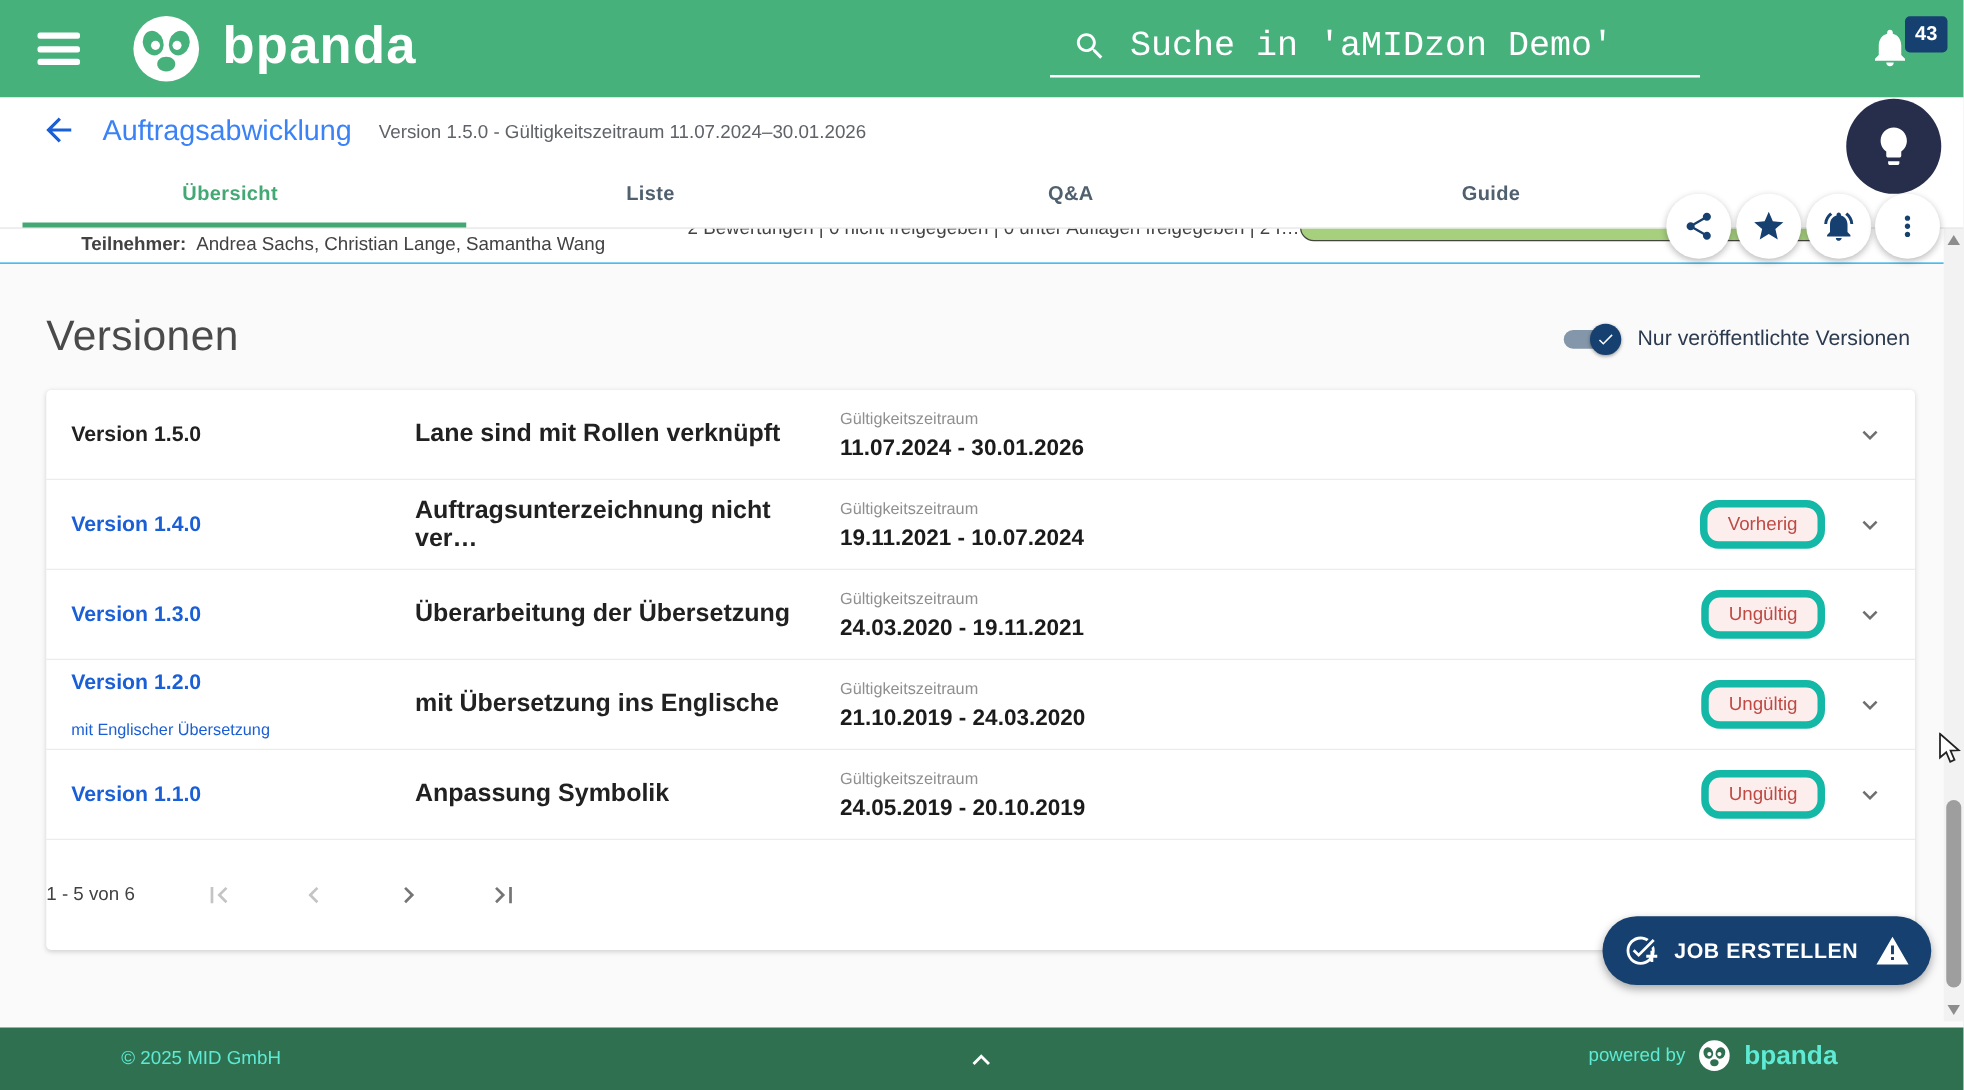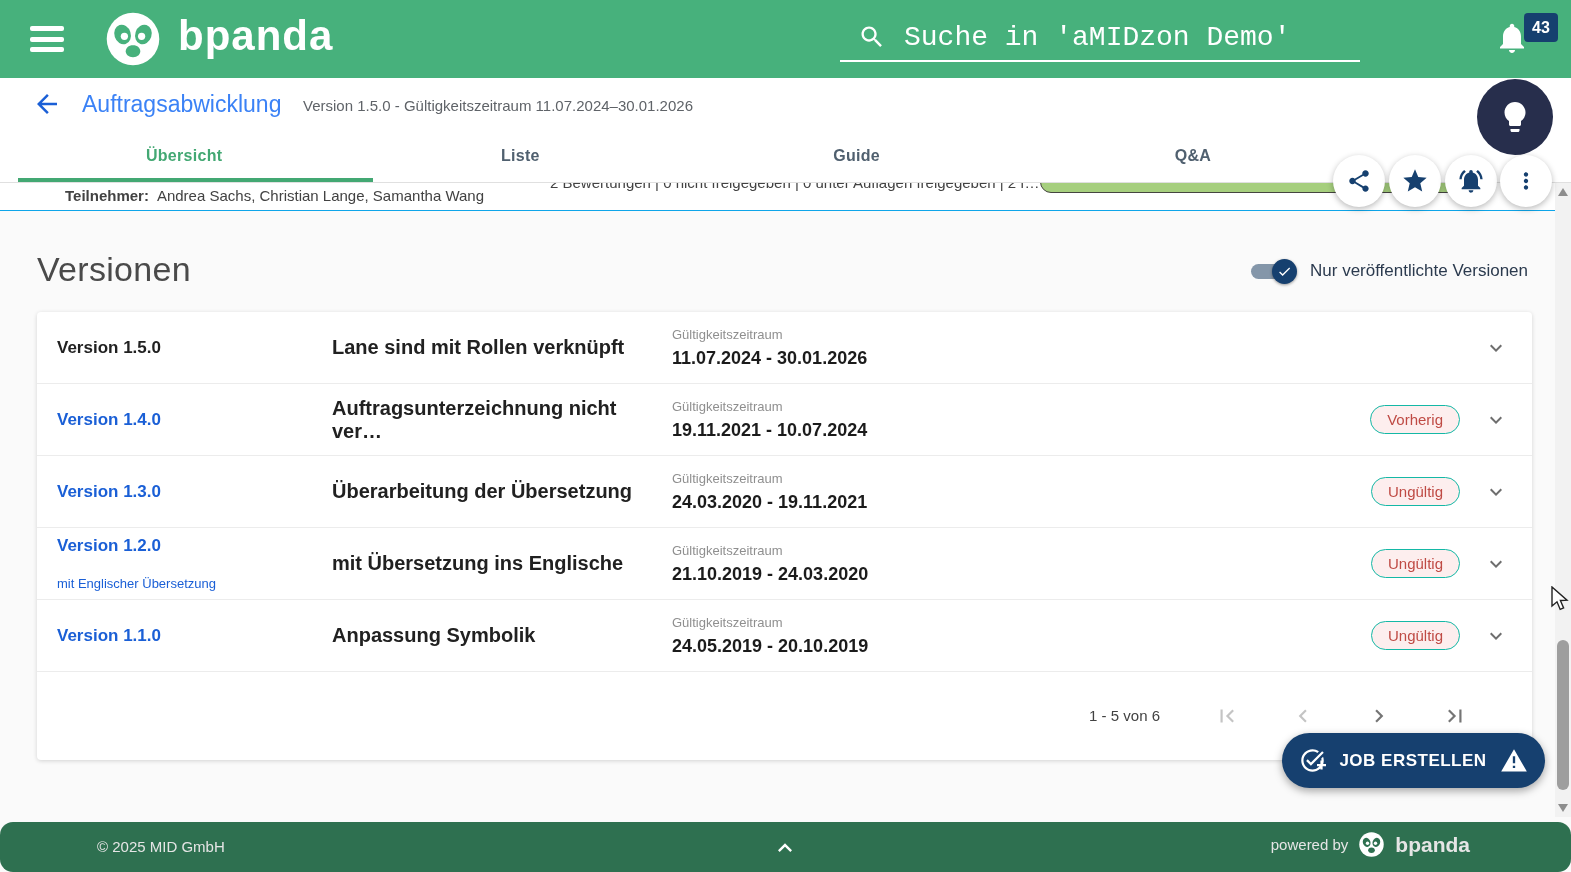--- a/index.html
+++ b/index.html
@@ -54,37 +54,37 @@
   .vrow{display:flex;align-items:center;height:72px;border-bottom:1px solid #ececec;padding-left:20px;box-sizing:border-box;}
   .c-name{width:275px;}
   .vname{font-size:17px;font-weight:bold;color:#212121;}
   .vname.link{color:var(--link-blue,#1a5fd6);cursor:pointer;}
   .vsub{font-size:13px;color:var(--link-blue,#1a5fd6);margin-top:20px;cursor:pointer;}
   .c-desc{width:340px;font-size:20px;font-weight:bold;color:#212121;padding-right:10px;box-sizing:border-box;}
   .c-period{flex:1;}
   .plabel{font-size:13px;color:#8f8f8f;margin-bottom:6px;}
   .pvalue{font-size:18px;font-weight:bold;color:#1b1b1b;}
   .c-badge{width:130px;display:flex;justify-content:flex-end;}
-  .badge{font-size:15px;color:var(--badge-red,#bf4a44);background:var(--badge-bg,#fdeeee);border:1px solid #14b8a6;border-radius:15px;padding:5px 16px;white-space:nowrap;}
+  .badge{font-size:15px;color:var(--badge-red,#bf4a44);background:var(--badge-bg,#fdeeee);border:6px solid #14b8a6;border-radius:15px;padding:5px 16px;white-space:nowrap;}
   .c-chev{width:72px;display:flex;justify-content:center;cursor:pointer;}
 
   
-  .pagination{height:87px;display:flex;align-items:center;justify-content:flex-end;padding-right:64px;gap:50px;}
+  .pagination{height:87px;display:flex;align-items:center;justify-content:flex-start;padding-right:64px;gap:50px;}
   .pag-text{font-size:15px;color:#424242;margin-right:4px;}
   .pag-btn{width:26px;height:26px;cursor:pointer;}
   .pag-btn svg{fill:#757575;}
   .pag-btn.disabled svg{fill:#c4c4c4;}
   .pag-btn.disabled{cursor:default;}
 
   
   .job-btn{position:absolute;left:1282px;top:733px;width:263px;height:55px;border-radius:28px;background:var(--navy,#16406f);display:flex;align-items:center;justify-content:center;gap:13px;color:#fff;cursor:pointer;box-shadow:0 3px 8px rgba(0,0,0,.35);z-index:40;}
   .job-label{font-size:17px;font-weight:bold;letter-spacing:.5px;}
 
   
-  .footer{position:absolute;left:0;bottom:0;width:100%;height:50px;background:var(--footer-green,#2e7050);color:#e5e5e5;z-index:20;border-radius:13px;}
+  .footer{position:absolute;left:0;bottom:0;width:100%;height:50px;background:var(--footer-green,#2e7050);color:#5eead4;z-index:20;}
   .copyright{position:absolute;left:97px;top:16px;font-size:15px;}
   .scroll-top{position:absolute;left:771px;top:12px;width:28px;height:28px;cursor:pointer;}
   .powered{position:absolute;right:101px;top:9px;display:flex;align-items:center;gap:10px;}
   .powered-text{font-size:15px;}
   .powered-logo{width:27px;height:27px;color:var(--footer-green,#2e7050);}
   .powered-brand{font-size:21px;font-weight:bold;}
 
   
   .scrollbar{position:absolute;right:0;top:183px;width:16px;height:634px;background:#f2f2f2;z-index:25;}
   .sb-up{position:absolute;left:3px;top:5px;width:0;height:0;border-left:5px solid transparent;border-right:5px solid transparent;border-bottom:8px solid #8d8d8d;}
@@ -129,22 +129,22 @@
 
   <div class="page-header">
     <svg class="back-btn" viewBox="0 0 24 24" fill="#1a5fd6">
         <path d="M20 11H7.83l5.59-5.59L12 4l-8 8 8 8 1.41-1.41L7.83 13H20v-2z"></path>
       </svg>
     <div class="page-title">Auftragsabwicklung</div>
     <div class="page-subtitle">Version 1.5.0 - Gültigkeitszeitraum 11.07.2024–30.01.2026</div>
     <div class="tabs">
       <div class="tab active">Übersicht</div>
       <div class="tab">Liste</div>
+      <div class="tab">Q&amp;A</div>
       <div class="tab">Guide</div>
-      <div class="tab">Q&amp;A</div>
     </div>
     <div class="tab-indicator"></div>
   </div>
 
   <div class="meta-row">
     <div class="participants">
       <b>Teilnehmer:</b><span>Andrea Sachs, Christian Lange, Samantha Wang</span>
     </div>
     <div class="ratings">
       <b>2 Bewertungen</b><span> | 0 nicht freigegeben | 0 unter Auflagen freigegeben | 2 f…</span>

